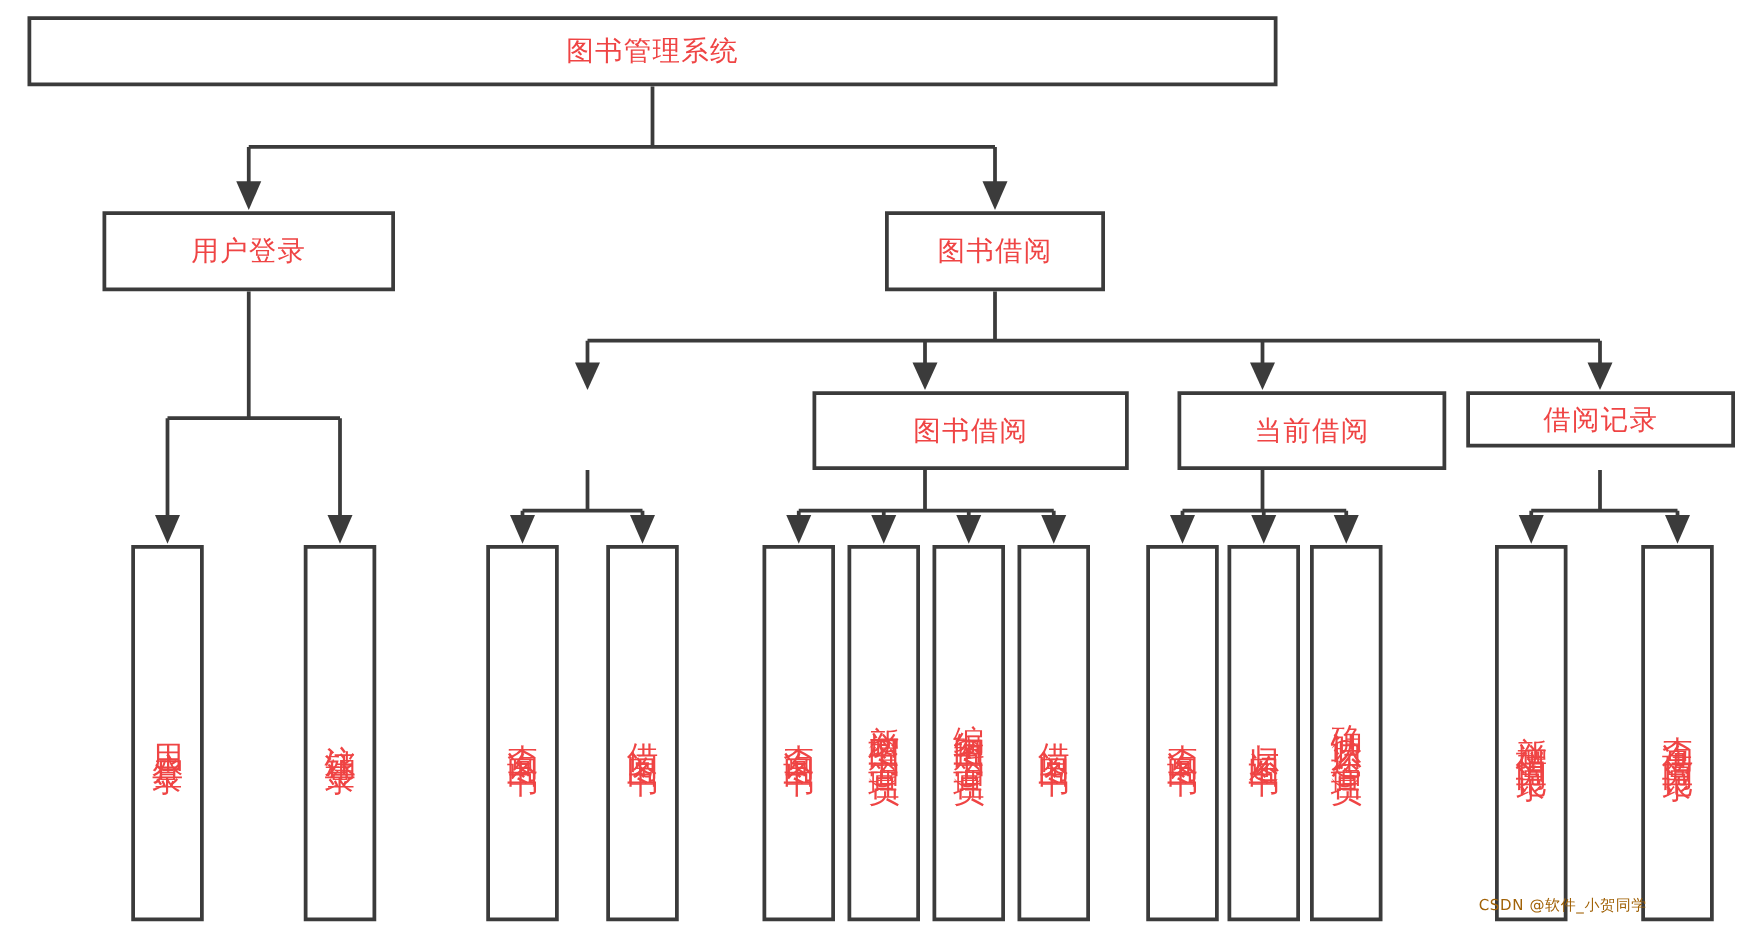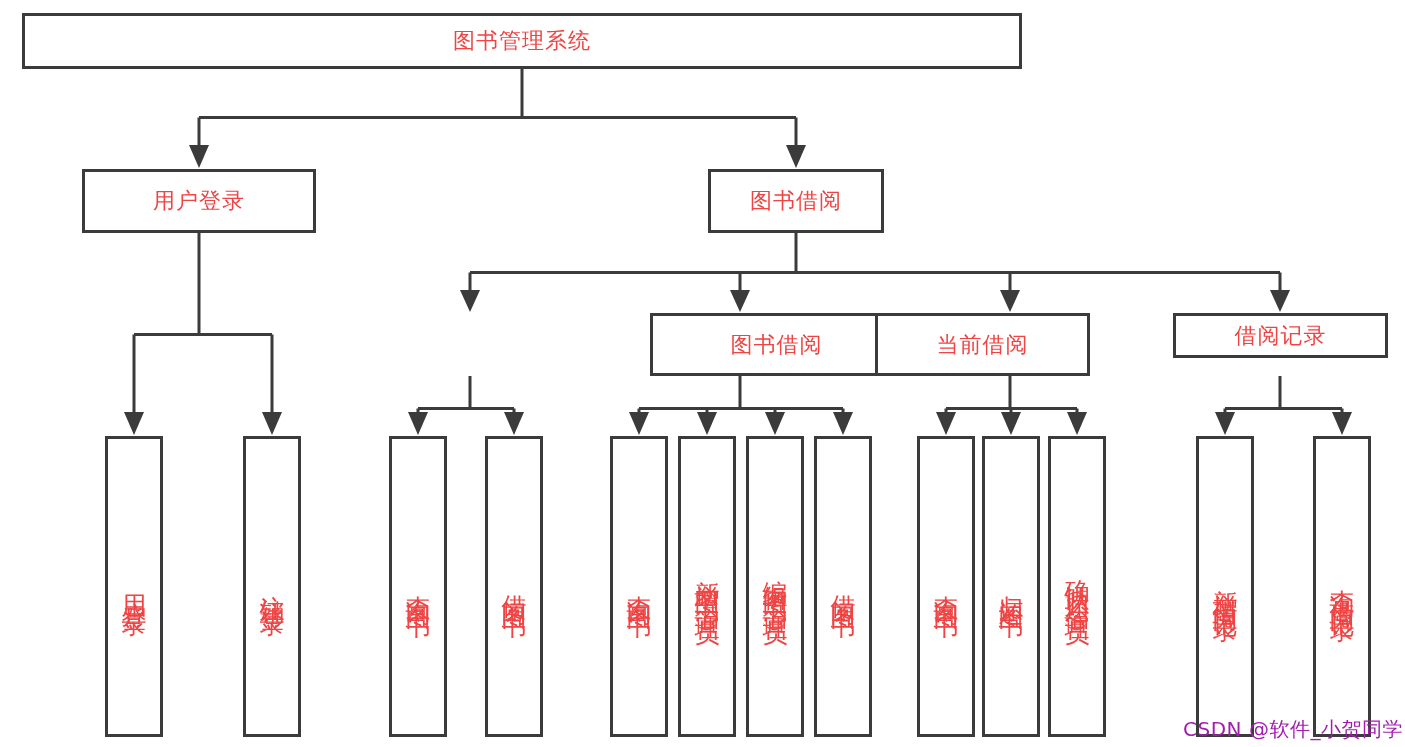--- a/index.html
+++ b/index.html
@@ -42,23 +42,23 @@
     text-orientation: mixed;
     font-size: 25px;
     letter-spacing: 6px;
     line-height: 1;
   }
   .watermark {
     position: absolute;
     left: 1183px;
     top: 716px;
     font-family: "DejaVu Sans", sans-serif;
-    font-size: 20px;
+    font-size: 12px;
     letter-spacing: 0.5px;
-    color: #a21caf;
+    color: #a16207;
     white-space: nowrap;
     z-index: 10;
   }
 </style>
 </head>
 <body>
 
 <div class="stage">
 
   <svg class="connectors" width="1405" height="747" viewBox="0 0 1405 747">
@@ -107,21 +107,21 @@
       <polygon points="1332,412 1352,412 1342,435"></polygon>
     </g>
   </svg>
 
   <div class="box h" style="left:22px;top:13px;width:1000px;height:56px">图书管理系统</div>
 
   <div class="box h" style="left:82px;top:169px;width:234px;height:64px">用户登录</div>
   <div class="box h" style="left:708px;top:169px;width:176px;height:64px">图书借阅</div>
 
   <div class="box h" style="left:650px;top:313px;width:253px;height:63px">图书借阅</div>
-  <div class="box h" style="left:875px;top:313px;width:215px;height:63px">当前借阅</div>
+  <div class="box h" style="left:942px;top:313px;width:215px;height:63px">当前借阅</div>
   <div class="box h" style="left:1173px;top:313px;width:215px;height:45px">借阅记录</div>
 
   <div class="box v" style="left:105px;top:436px;width:58px;height:301px">用户登录</div>
   <div class="box v" style="left:243px;top:436px;width:58px;height:301px">注销登录</div>
 
   <div class="box v" style="left:389px;top:436px;width:58px;height:301px">查询图书</div>
   <div class="box v" style="left:485px;top:436px;width:58px;height:301px">借阅图书</div>
 
   <div class="box v" style="left:610px;top:436px;width:58px;height:301px">查询图书</div>
   <div class="box v" style="left:678px;top:436px;width:58px;height:301px">新增图书（管理员）</div>

